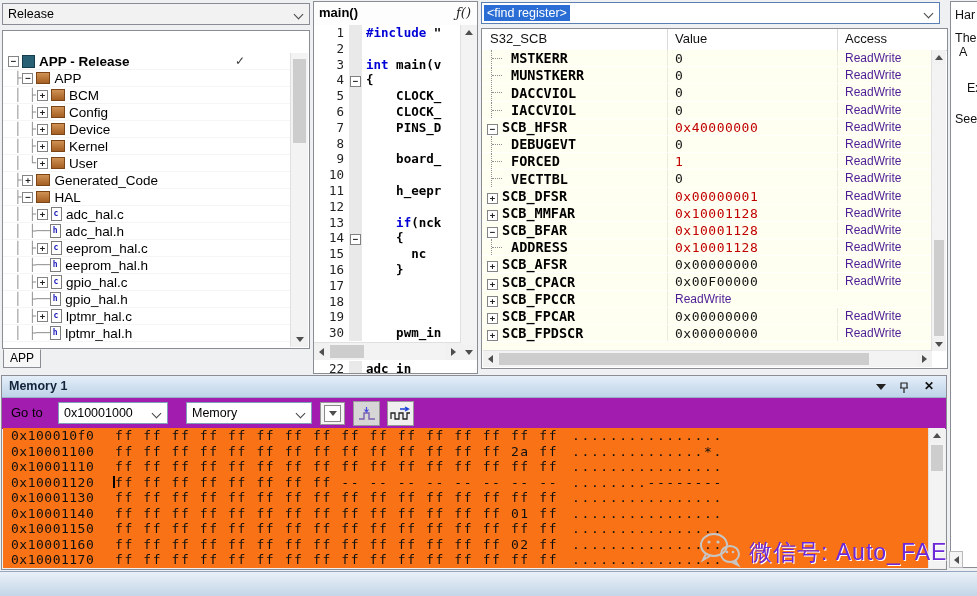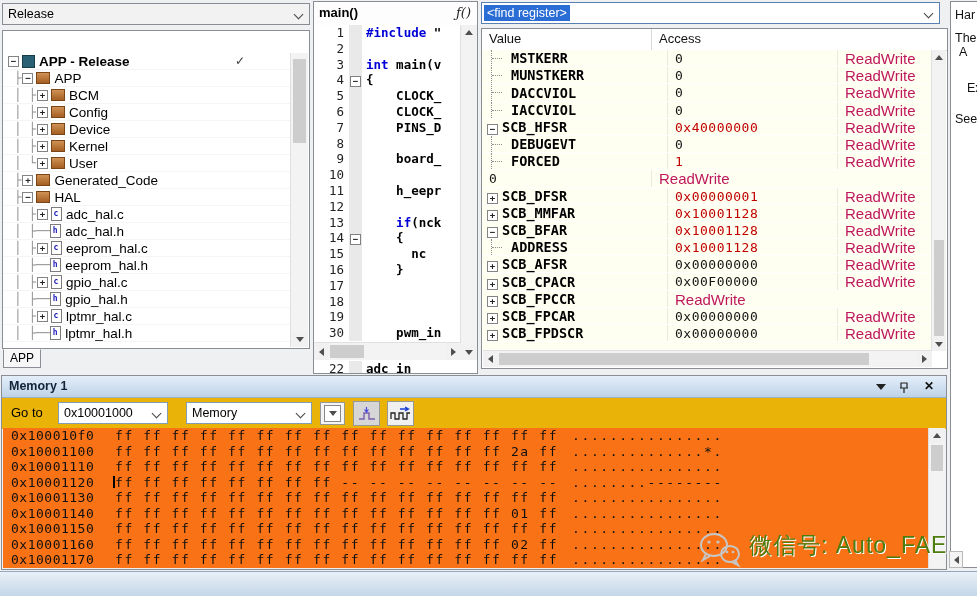--- a/index.html
+++ b/index.html
@@ -83,21 +83,21 @@
   .rrow{display:flex;height:17.2px;box-sizing:border-box;border-bottom:1px solid rgba(255,255,255,.9);}
   .rc-name{flex:none;width:186px;display:flex;align-items:flex-end;height:100%;border-right:1px solid #ebebdc;box-sizing:border-box;padding-left:3px;}
   .rexp{flex:none;display:inline-block;width:11px;height:11px;box-sizing:border-box;border:1px solid #848484;background:#fff;
         font:700 9px/9px "DejaVu Sans Mono",monospace;text-align:center;color:#222;margin-left:2px;}
   .conn{flex:none;width:15px;height:100%;margin-left:6px;border-left:1px dotted #909090;position:relative;}
   .conn::after{content:"";position:absolute;left:0;top:8px;width:10px;border-top:1px dotted #909090;}
   .rname{font-family:"DejaVu Sans Mono",monospace;font-weight:700;font-size:13.5px;margin-left:4px;white-space:nowrap;}
   .rc-val{flex:none;width:170px;box-sizing:border-box;border-right:1px solid #ebebdc;padding-left:7px;
           font-family:"DejaVu Sans Mono",monospace;font-size:13px;line-height:17px;letter-spacing:.5px;color:#141414;}
   .rc-val[data-vc="red"]{color:#c00000;}
-  .rc-acc{flex:1;padding-left:7px;font-size:15px;line-height:17px;color:#be185d;}
+  .rc-acc{flex:1;padding-left:7px;font-size:12px;line-height:17px;color:#4c1d95;}
   .rvscroll{position:absolute;right:1px;top:21px;bottom:17px;width:14px;background:#f3f3f3;border-left:1px solid #e0e0e0;}
   .rv-up{left:0;right:0;top:0;height:14px;}
   .rv-dn{left:0;right:0;bottom:0;height:14px;}
   .rvscroll .sb-thumb{left:2px;right:2px;top:190px;height:96px;}
   .rhscroll{position:absolute;left:1px;right:15px;bottom:1px;height:16px;background:#f3f3f3;border-top:1px solid #e0e0e0;}
   .rh-l{left:0;top:0;bottom:0;width:15px;}
   .rh-r{right:0;top:0;bottom:0;width:15px;}
   .rhscroll .sb-thumb{top:2px;bottom:2px;left:16px;width:370px;}
   
   .help{position:absolute;left:950px;top:1px;width:27px;height:567px;background:#fff;border:1px solid #8a8d94;border-right:none;
@@ -105,40 +105,40 @@
   .h0{margin:6px 0 0 4px;}.h1{margin:9px 0 0 4px;}.h2{margin:0 0 0 8px;}.h3{margin:22px 0 0 16px;}.h4{margin:17px 0 0 4px;}
   .minileft{position:absolute;left:949px;top:551px;width:14px;height:17px;background:#f4f4f4;border:1px solid #b9b9b9;
             box-sizing:border-box;display:flex;align-items:center;justify-content:center;}
   
   .mem{position:absolute;left:1px;top:375px;width:946px;height:195px;border:1px solid #8a8d94;box-sizing:border-box;background:#f0f0f0;}
   .mtitle{position:relative;height:21px;background:linear-gradient(#e4eef9,#bed3e8);border-bottom:1px solid #9ab0c6;
           font-weight:700;font-size:12.5px;line-height:20px;padding-left:7px;color:#12233a;}
   .mt-chev{position:absolute;right:60px;top:8px;width:0;height:0;border-left:5px solid transparent;border-right:5px solid transparent;border-top:6px solid #222;}
   .mt-pin{position:absolute;right:37px;top:4px;}
   .mt-x{position:absolute;right:12px;top:0;font-weight:700;font-size:12px;color:#111;line-height:20px;}
-  .mtoolbar{position:relative;height:31px;background:#eab308;}
+  .mtoolbar{position:relative;height:31px;background:#a21caf;}
   .mgoto{position:absolute;left:9px;top:0;line-height:30px;font-size:13px;}
   .mcombo1{left:56px;top:4px;width:110px;height:22px;}
   .mcombo2{left:184px;top:4px;width:126px;height:22px;background:#fff;}
   .mbtn{position:absolute;box-sizing:border-box;border:1px solid #979797;display:flex;align-items:center;justify-content:center;}
   .mb-dd{left:318px;top:4px;width:25px;height:23px;background:#f4f4f4;}
   .mb-dd .inner{width:15px;height:15px;border:1px solid #888;display:flex;align-items:center;justify-content:center;background:#fff;}
   .mb-pulse{left:351px;top:3px;width:27px;height:25px;background:#d6d6d6;}
   .mb-wave{left:385px;top:3px;width:27px;height:25px;background:#f0f0f0;}
   .mcontent{position:absolute;left:1px;right:1px;top:52px;bottom:1px;background:#f97316;overflow:hidden;}
   .memrow{display:flex;height:15.5px;font-family:"DejaVu Sans Mono",monospace;font-size:13px;line-height:15.5px;white-space:pre;color:#101010;}
   .maddr{flex:none;width:104px;padding-left:8px;letter-spacing:.5px;}
   .mbytes{flex:none;letter-spacing:1.6px;}
   .mascii{margin-left:14px;letter-spacing:1.6px;}
   .mvscroll{position:absolute;right:1px;top:52px;bottom:1px;width:16px;background:#f3f3f3;border-left:1px solid #e0e0e0;}
   .mv-up{left:0;right:0;top:0;height:15px;}
   .mvscroll .sb-thumb{left:2px;right:2px;top:17px;height:26px;}
   .mcursor{position:absolute;left:111px;top:100px;width:2px;height:12px;background:#000;}
   
-  .wm{position:absolute;left:698px;top:530px;display:flex;align-items:flex-start;gap:7px;color:#4d7c0f;
+  .wm{position:absolute;left:698px;top:530px;display:flex;align-items:flex-end;gap:7px;color:#6d28d9;
       font-size:23px;letter-spacing:1px;text-shadow:1px 1px 0 #ffffff;pointer-events:none;z-index:6;white-space:nowrap;}
   .statusbar{position:absolute;left:0;right:0;top:571px;height:25px;background:linear-gradient(#e9f0f8,#c3d5e7);border-top:1px solid #93a8bf;}
 </style>
 </head>
 <body>
 
 <div id="app">
 
   <div class="wks">
     <div class="combo cfgcombo">
@@ -446,20 +446,21 @@
     </div>
   </div>
 
   <div class="regs">
     <div class="combo findbox">
       <span class="findsel">&lt;find register&gt;</span>
       <span class="chev"></span>
     </div>
     <div class="regtable">
       <div class="rhdr">
+        <span class="rh rh1">S32_SCB</span>
         <span class="rh rh2">Value</span>
         <span class="rh rh3">Access</span>
       </div>
       <div class="rrows">
 
           <div class="rrow">
             <span class="rc-name" data-variant="leaf">
 
               <span class="conn"></span>
               <span class="rname">MSTKERR</span>
@@ -522,20 +523,25 @@
             <span class="rc-name" data-variant="leaf">
 
               <span class="conn"></span>
               <span class="rname">FORCED</span>
             </span>
             <span class="rc-val" data-vc="red">1</span>
             <span class="rc-acc">ReadWrite</span>
           </div>
 
           <div class="rrow">
+            <span class="rc-name" data-variant="leaf">
+
+              <span class="conn"></span>
+              <span class="rname">VECTTBL</span>
+            </span>
             <span class="rc-val" data-vc="">0</span>
             <span class="rc-acc">ReadWrite</span>
           </div>
 
           <div class="rrow">
             <span class="rc-name" data-variant="parent">
               <span class="rexp">+</span>
 
               <span class="rname">SCB_DFSR</span>
             </span>

